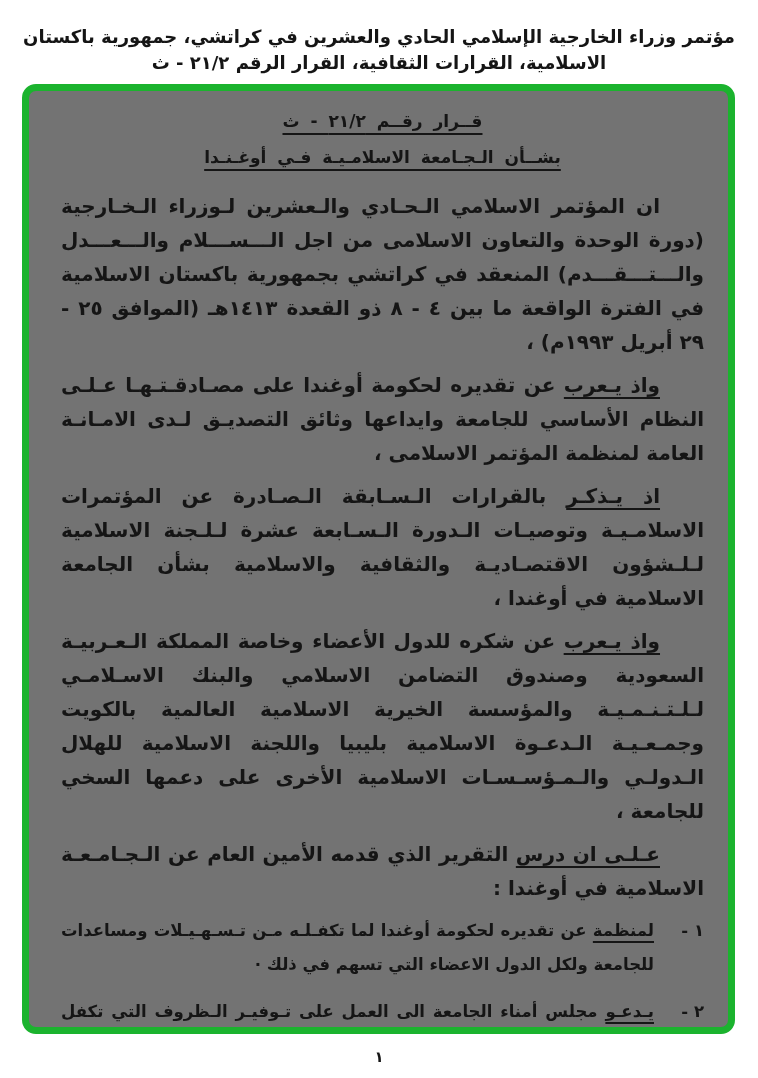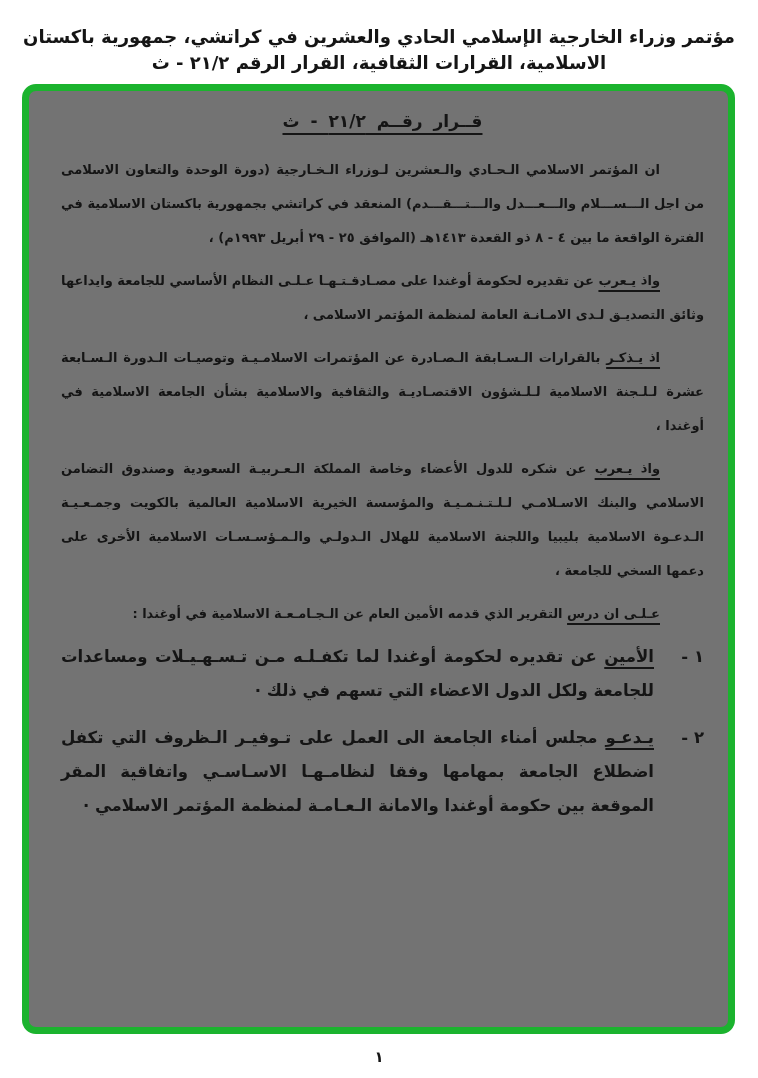--- a/index.html
+++ b/index.html
@@ -27,21 +27,21 @@
   }
   .title { text-align:center; margin-bottom:14px; }
   .title-line { font-size:17px; font-weight:bold; line-height:36px; }
   .title-line > span {
     text-decoration:underline;
     text-underline-offset:6px;
     text-decoration-thickness:1.5px;
     word-spacing:5px;
   }
   .para {
-    font-size:13px; font-weight:bold; line-height:34px;
+    font-size:20px; font-weight:bold; line-height:34px;
     text-align:justify; text-indent:44px; margin-bottom:9px;
   }
   .lead {
     text-decoration:underline;
     text-underline-offset:5px;
     text-decoration-thickness:1.5px;
   }
   .items { margin-top:6px; }
   .item { display:flex; margin-bottom:13px; }
   .item-marker {
@@ -66,36 +66,39 @@
     <span>المصدر:</span>
     <span>"منظمة المؤتمر الاسلامي، جدة"</span>
   </div>
 </div>
 
 <div class="frame">
   <div class="title">
     <div class="title-line">
       <span>قــرار رقــم ٢١/٢ - ث</span>
     </div>
+    <div class="title-line">
+      <span>بشــأن الـجـامعة الاسلامـيـة فـي أوغـنـدا</span>
+    </div>
   </div>
 
   <p class="para"><span class="lead"></span><span>ان المؤتمر الاسلامي الـحـادي والـعشرين لـوزراء الـخـارجية (دورة الوحدة والتعاون الاسلامى من اجل الـــســـلام والـــعـــدل والـــتـــقـــدم) المنعقد في كراتشي بجمهورية باكستان الاسلامية في الفترة الواقعة ما بين ٤ - ٨ ذو القعدة ١٤١٣هـ (الموافق ٢٥ - ٢٩ أبريل ١٩٩٣م) ،</span></p>
 
   <p class="para"><span class="lead">واذ يـعرب</span><span> عن تقديره لحكومة أوغندا على مصـادقـتـهـا عـلـى النظام الأساسي للجامعة وايداعها وثائق التصديـق لـدى الامـانـة العامة لمنظمة المؤتمر الاسلامى ،</span></p>
 
   <p class="para"><span class="lead">اذ يـذكـر</span><span> بالقرارات الـسـابقة الـصـادرة عن المؤتمرات الاسلامـيـة وتوصيـات الـدورة الـسـابعة عشرة لـلـجنة الاسلامية لـلـشؤون الاقتصـاديـة والثقافية والاسلامية بشأن الجامعة الاسلامية في أوغندا ،</span></p>
 
   <p class="para"><span class="lead">واذ يـعرب</span><span> عن شكره للدول الأعضاء وخاصة المملكة الـعـربيـة السعودية وصندوق التضامن الاسلامي والبنك الاسـلامـي لـلـتـنـمـيـة والمؤسسة الخيرية الاسلامية العالمية بالكويت وجمـعـيـة الـدعـوة الاسلامية بليبيا واللجنة الاسلامية للهلال الـدولـي والـمـؤسـسـات الاسلامية الأخرى على دعمها السخي للجامعة ،</span></p>
 
   <p class="para"><span class="lead">عـلـى ان درس</span><span> التقرير الذي قدمه الأمين العام عن الـجـامـعـة الاسلامية في أوغندا :</span></p>
 
   <div class="items">
     <div class="item">
       <div class="item-marker">- ١</div>
-      <div class="item-text"><span class="lead">الأمين</span><span> عن تقديره لحكومة أوغندا لما تكفـلـه مـن تـسـهـيـلات ومساعدات للجامعة ولكل الدول الاعضاء التي تسهم في ذلك ·</span></div>
+      <div class="item-text"><span class="lead">لمنظمة</span><span> عن تقديره لحكومة أوغندا لما تكفـلـه مـن تـسـهـيـلات ومساعدات للجامعة ولكل الدول الاعضاء التي تسهم في ذلك ·</span></div>
     </div>
     <div class="item">
       <div class="item-marker">- ٢</div>
       <div class="item-text"><span class="lead">يـدعـو</span><span> مجلس أمناء الجامعة الى العمل على تـوفيـر الـظروف التي تكفل اضطلاع الجامعة بمهامها وفقا لنظامـهـا الاسـاسـي واتفاقية المقر الموقعة بين حكومة أوغندا والامانة الـعـامـة لمنظمة المؤتمر الاسلامي ·</span></div>
     </div>
   </div>
 </div>
 
 <div class="page-number">١</div>
 

